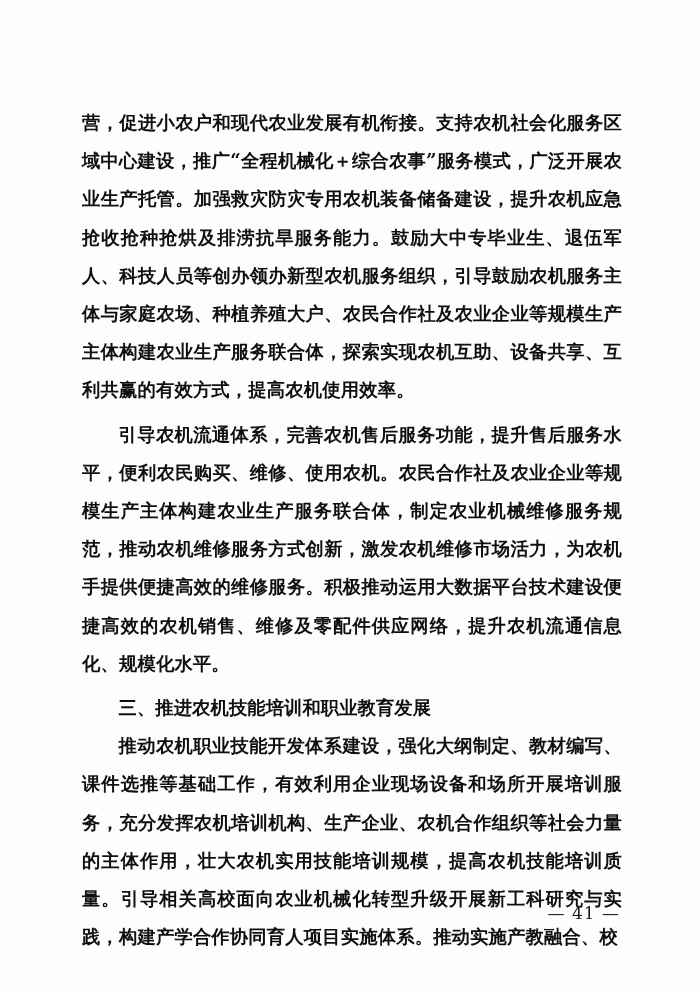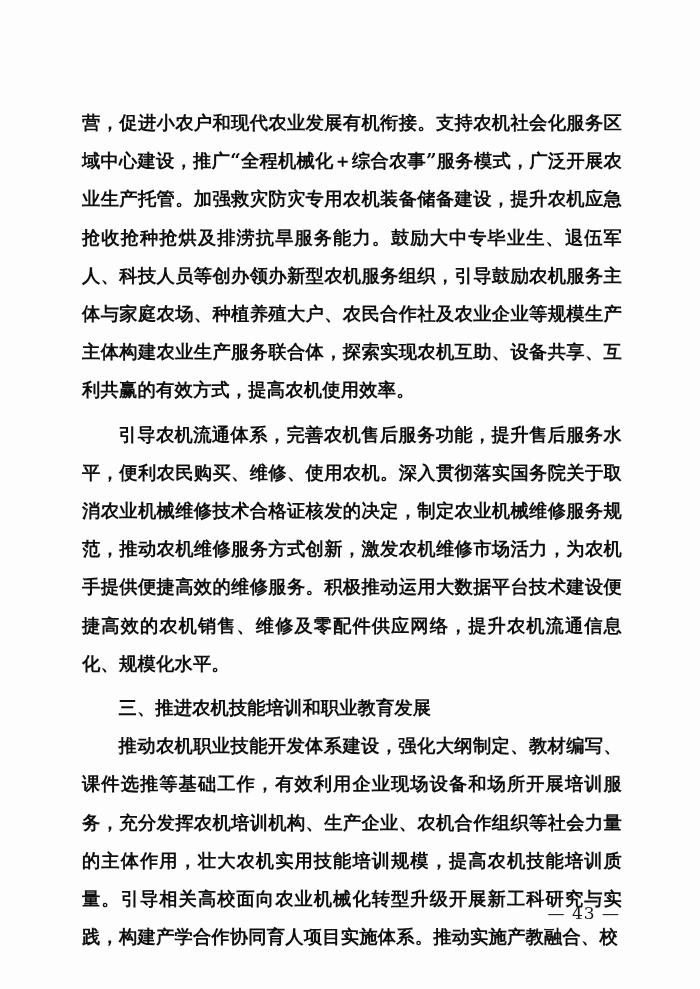--- a/index.html
+++ b/index.html
@@ -64,24 +64,24 @@
 <body>
 
 <div class="page">
   <div class="doc-body">
 
     <p class="para cont">营，促进小农户和现代农业发展有机衔接。支持农机社会化服务区域中心建设，推广“全程机械化＋综合农事”服务模式，广泛开展农业生产托管。加强救灾防灾专用农机装备储备建设，提升农机应急抢收抢种抢烘及排涝抗旱服务能力。鼓励大中专毕业生、退伍军人、科技人员等创办领办新型农机服务组织，引导鼓励农机服务主体与家庭农场、种植养殖大户、农民合作社及农业企业等规模生产主体构建农业生产服务联合体，探索实现农机互助、设备共享、互利共赢的有效方式，提高农机使用效率。</p>
 
     <div class="spacer-sm"></div>
 
 
-    <p class="para">引导农机流通体系，完善农机售后服务功能，提升售后服务水平，便利农民购买、维修、使用农机。深入贯彻落实国务院关于取消农业机械维修技术合格证核发的决定，制定农业机械维修服务规范，推动农机维修服务方式创新，激发农机维修市场活力，为农机手提供便捷高效的维修服务。积极推动运用大数据平台技术建设便捷高效的农机销售、维修及零配件供应网络，提升农机流通信息化、规模化水平。</p>
+    <p class="para">引导农机流通体系，完善农机售后服务功能，提升售后服务水平，便利农民购买、维修、使用农机。农民合作社及农业企业等规模生产主体构建农业生产服务联合体，制定农业机械维修服务规范，推动农机维修服务方式创新，激发农机维修市场活力，为农机手提供便捷高效的维修服务。积极推动运用大数据平台技术建设便捷高效的农机销售、维修及零配件供应网络，提升农机流通信息化、规模化水平。</p>
 
     <div class="spacer-sm"></div>
 
     <h2 class="heading">三、推进农机技能培训和职业教育发展</h2>
 
     <p class="para">推动农机职业技能开发体系建设，强化大纲制定、教材编写、课件选推等基础工作，有效利用企业现场设备和场所开展培训服务，充分发挥农机培训机构、生产企业、农机合作组织等社会力量的主体作用，壮大农机实用技能培训规模，提高农机技能培训质量。引导相关高校面向农业机械化转型升级开展新工科研究与实践，构建产学合作协同育人项目实施体系。推动实施产教融合、校</p>
 
   </div>
 
-  <div class="page-number">— 43 —</div>
+  <div class="page-number">— 41 —</div>
 </div>
 
 </body></html>

